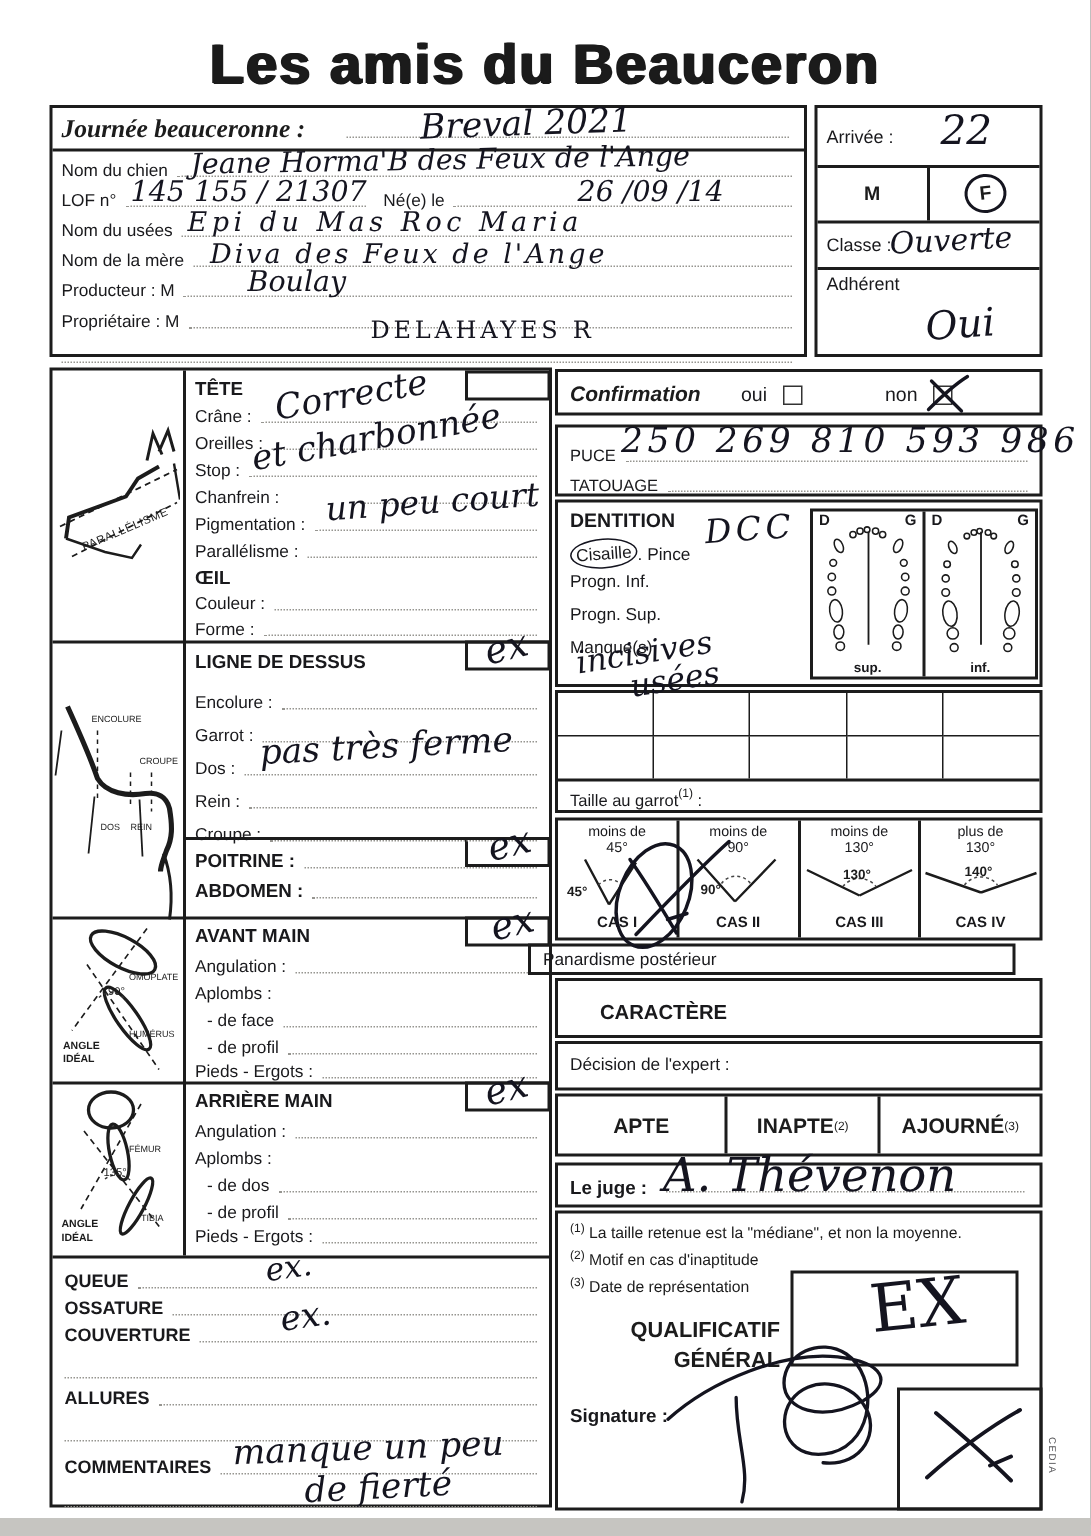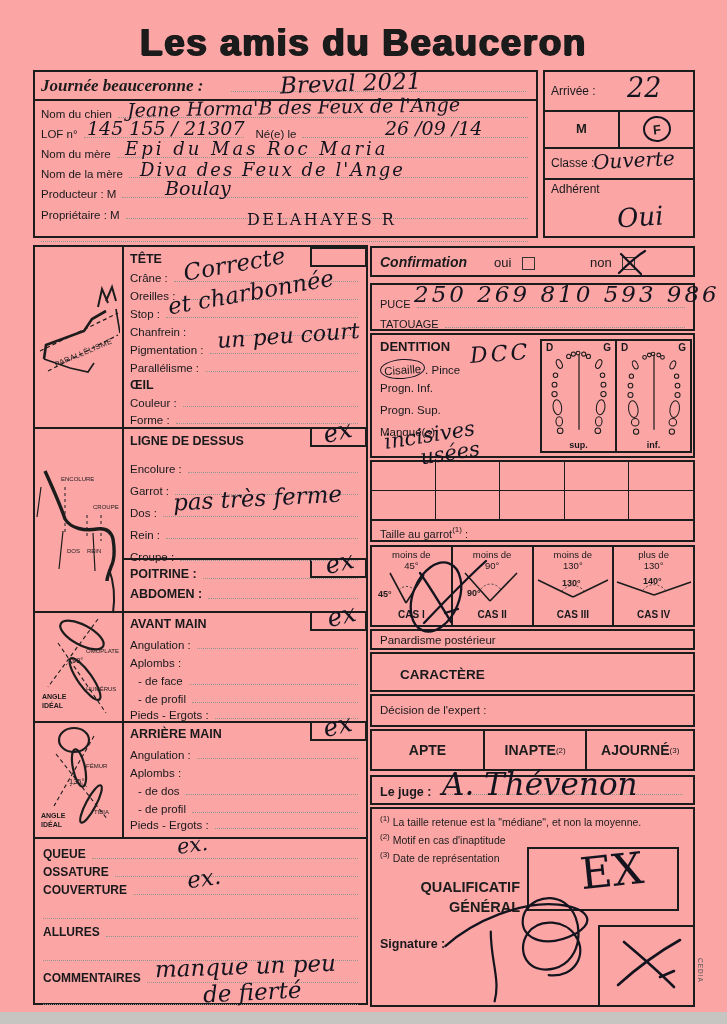--- a/index.html
+++ b/index.html
@@ -1,16 +1,16 @@
 <!DOCTYPE html>
 <html><head>
 <meta charset="utf-8">
 <style>
   html,body{margin:0;padding:0;background:#8f8f8d;}
-  .page{position:relative;width:727px;height:1024px;margin:0 auto;background:#fca5a5;
+  .page{position:relative;width:727px;height:1024px;margin:0 auto;background:#ffffff;
         font-family:"Liberation Sans",sans-serif;color:#1c1c1c;overflow:hidden;}
   .box{position:absolute;border:2px solid #1c1c1c;box-sizing:border-box;}
   .lbl{font-size:11.5px;color:#19191c;white-space:nowrap;}
   .b{font-weight:bold;}
   .row{position:absolute;left:6px;right:8px;display:flex;align-items:flex-end;height:16px;}
   .fill{flex:1;border-bottom:1.3px dotted #969590;margin:0 0 2px 6px;min-height:1px;}
   .hw{position:absolute;font-family:"DejaVu Serif",serif;font-style:italic;color:#14141f;
       white-space:nowrap;line-height:1;z-index:5;}
   .hline{position:absolute;border-top:2px solid #1c1c1c;height:0;}
   .sup{font-size:8px;vertical-align:super;}
@@ -42,21 +42,21 @@
         <span class="lbl">Nom du chien</span>
         <span class="fill"></span>
       </div>
     <div class="row" style="top:52px;">
         <span class="lbl">LOF n°</span>
         <span class="fill" style="max-width:160px;"></span>
         <span class="lbl" style="margin-left:12px;">Né(e) le</span>
         <span class="fill"></span>
       </div>
     <div class="row" style="top:72px;">
-        <span class="lbl">Nom du mère</span>
+        <span class="lbl">Nom du usées</span>
         <span class="fill"></span>
       </div>
     <div class="row" style="top:92px;">
         <span class="lbl">Nom de la mère</span>
         <span class="fill"></span>
       </div>
     <div class="row" style="top:112px;">
         <span class="lbl">Producteur : M</span>
         <span class="fill"></span>
       </div>
@@ -483,21 +483,21 @@
       </svg>
       <div class="lbl b" style="font-size:10px;">CAS IV</div>
     </div>
 
     <svg style="position:absolute;left:18px;top:8px;z-index:6;" width="140" height="80" viewBox="0 0 140 80">
       <ellipse cx="46" cy="42" rx="23" ry="36" transform="rotate(22 46 42)" fill="none" stroke="#14141f" stroke-width="2.3"></ellipse>
       <path d="M96,6 C76,24 56,45 34,68 M30,18 C42,35 52,52 61,67 M55,58 L68,54" fill="none" stroke="#14141f" stroke-width="2.3" stroke-linecap="round"></path>
     </svg>
   </div>
 
-  <div class="box" style="left:370px;top:629px;width:325px;height:21px;">
+  <div class="box" style="left:352px;top:629px;width:325px;height:21px;">
     <span class="lbl" style="position:absolute;left:8px;top:3px;">Panardisme postérieur</span>
   </div>
 
   <div class="box" style="left:370px;top:652px;width:325px;height:40px;">
     <span class="lbl b" style="position:absolute;left:28px;top:13px;font-size:13.5px;">CARACTÈRE</span>
   </div>
 
   <div class="box" style="left:370px;top:694px;width:325px;height:33px;">
     <span class="lbl" style="position:absolute;left:8px;top:8px;">Décision de l'expert :</span>
   </div>

